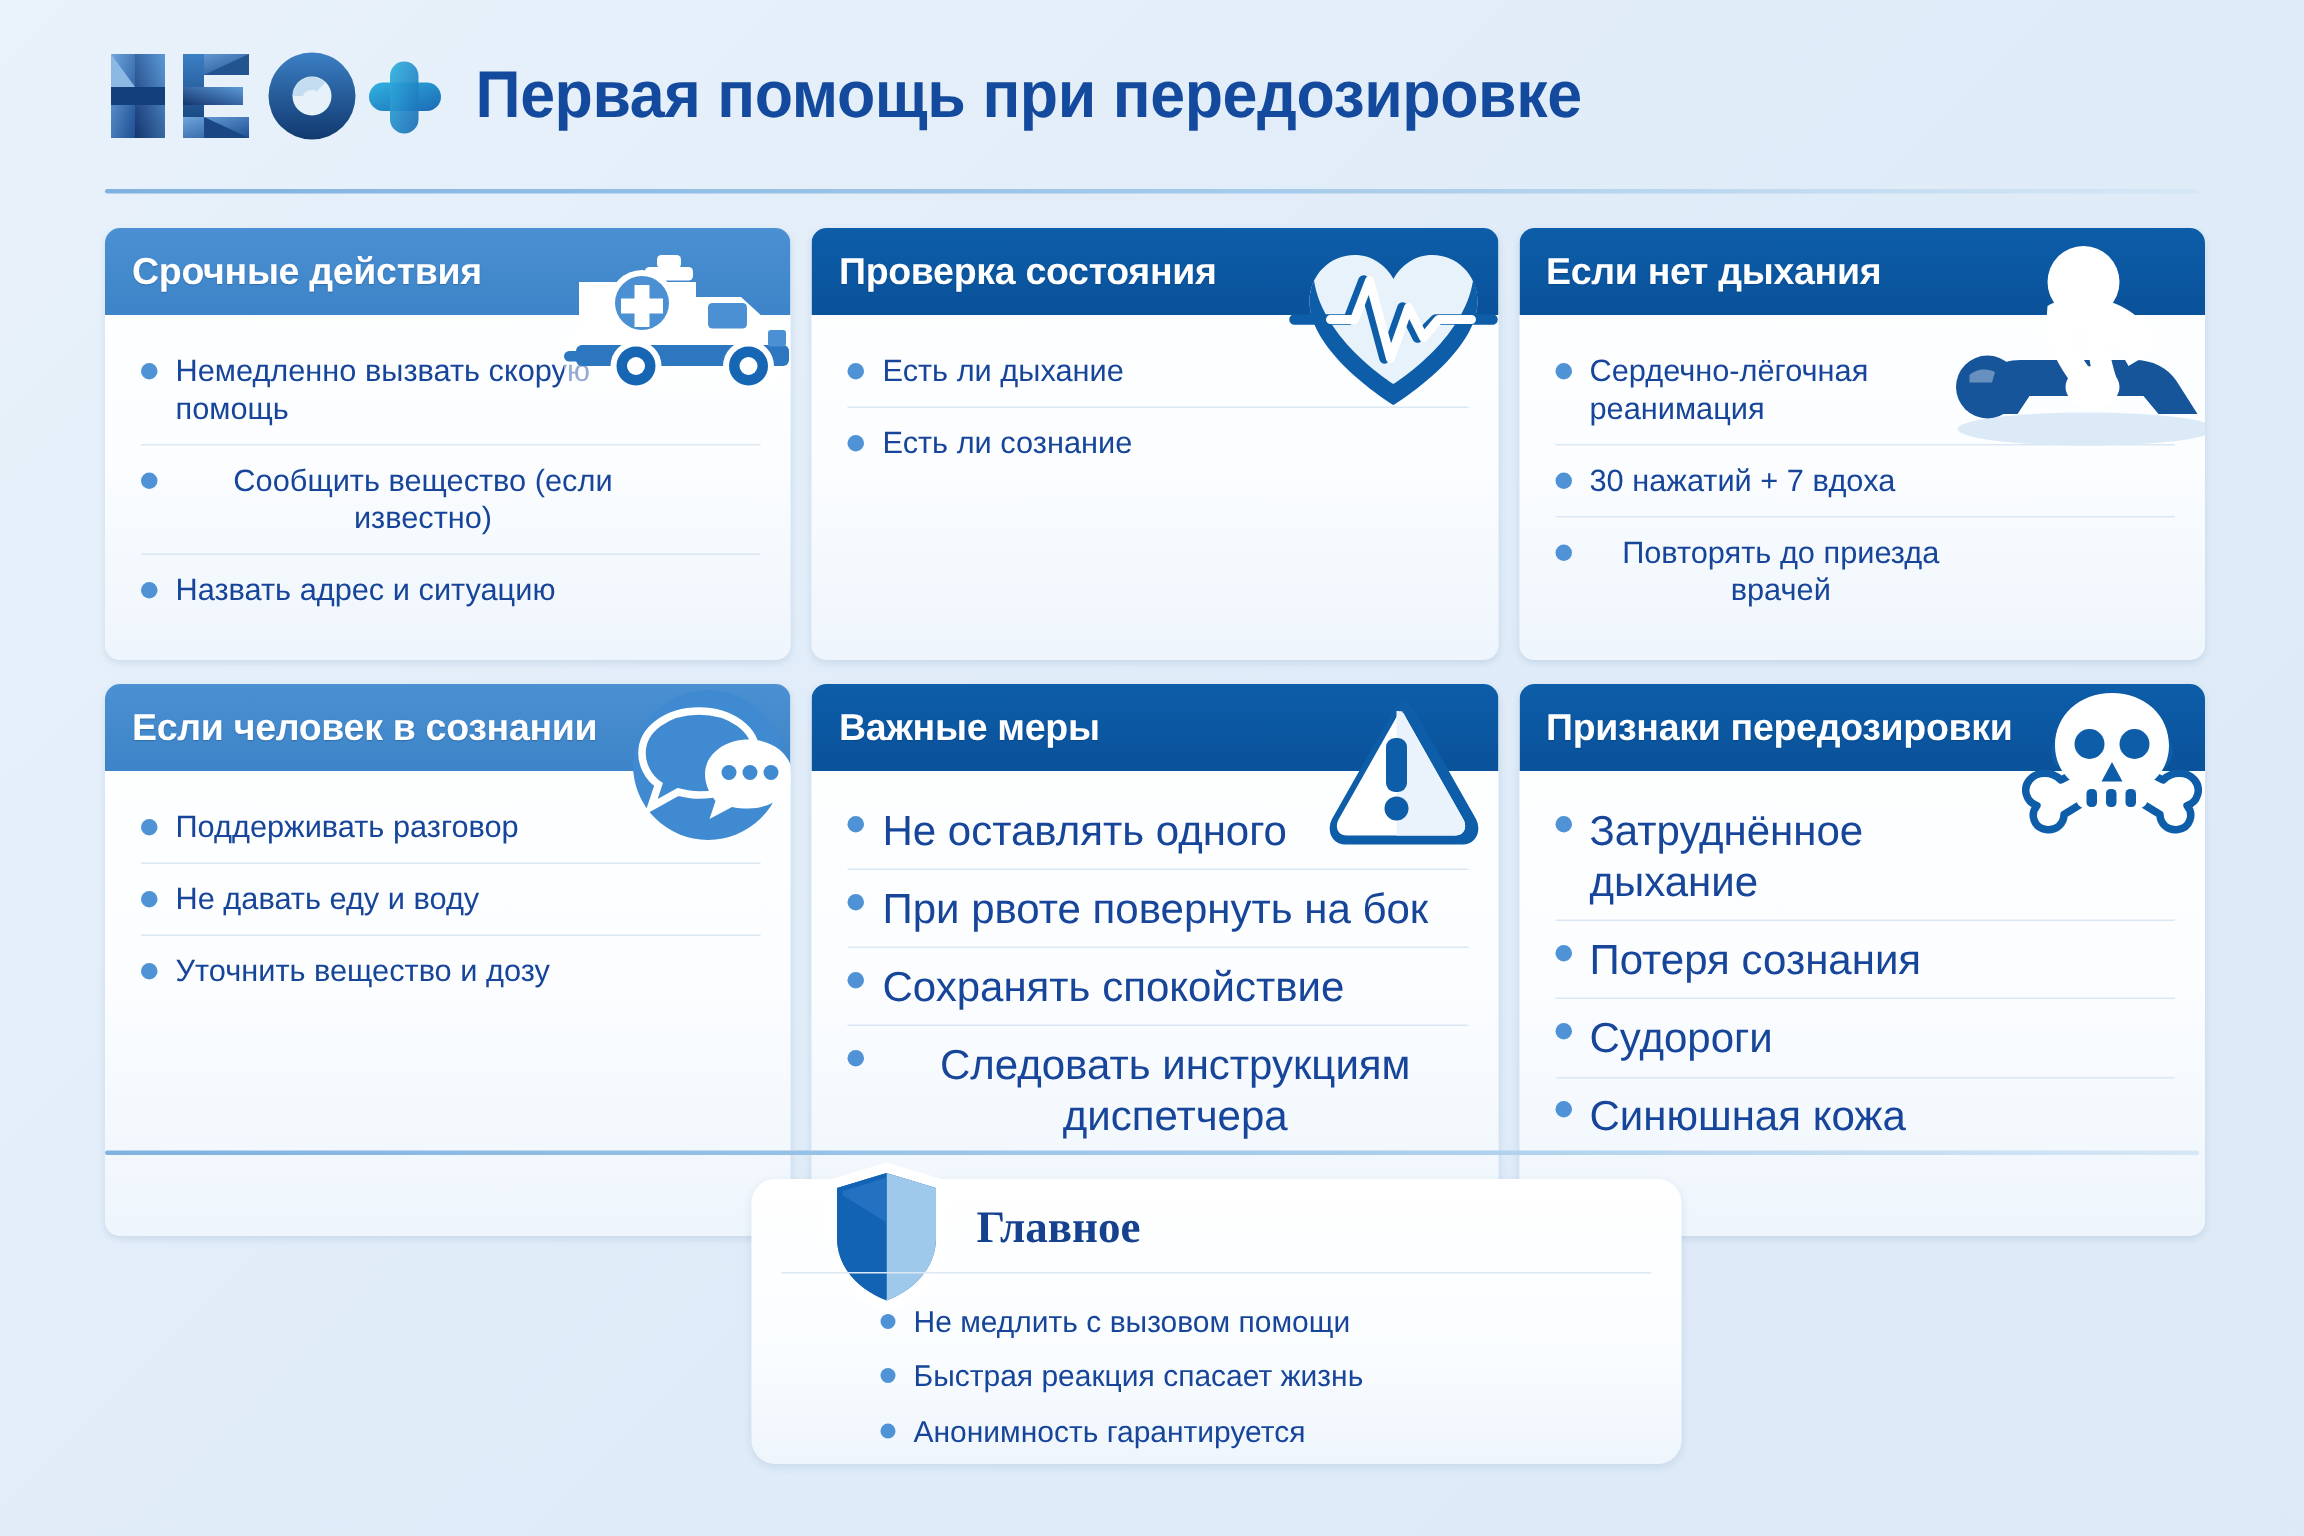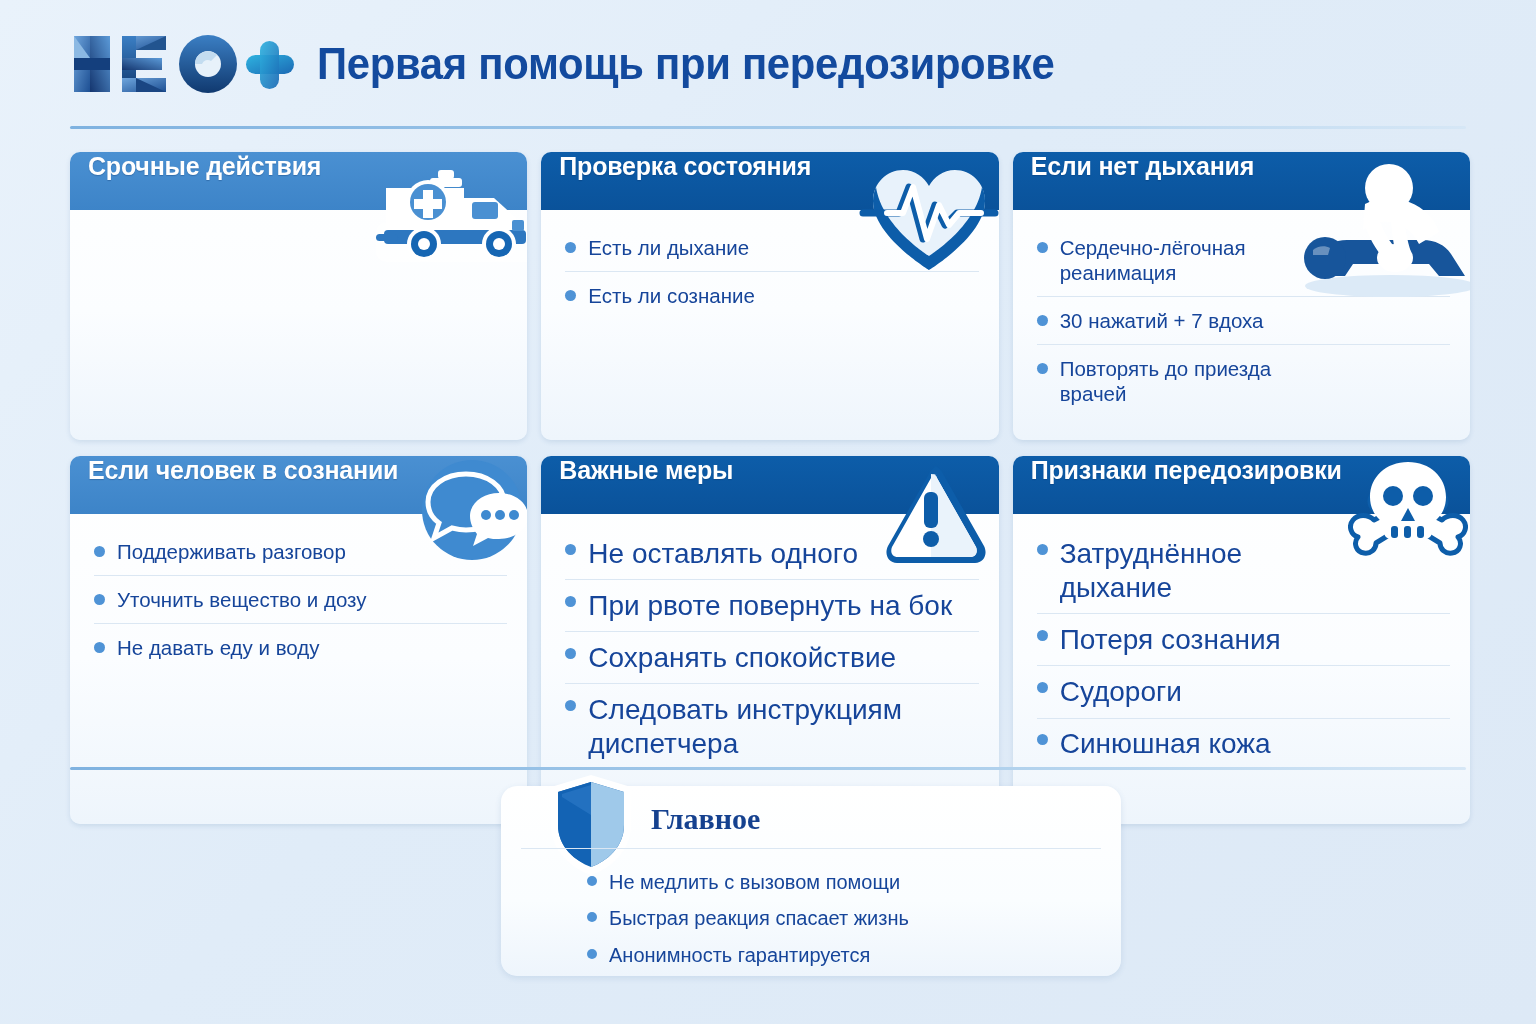--- a/index.html
+++ b/index.html
@@ -29,40 +29,40 @@
   .row{display:flex;gap:14px;}
   .row.row2{margin-top:16px;}
   .card{
     width:458px;border-radius:10px;overflow:hidden;position:relative;
     background:linear-gradient(180deg,#ffffff 0%,#fbfdff 55%,#eef5fc 100%);
     box-shadow:0 2px 5px rgba(40,90,150,.13);
   }
   .card.r1{height:288px;}
   .card.r2{height:368px;}
   .card-head{
-    height:58px;position:relative;display:flex;align-items:flex-start;
+    height:58px;position:relative;display:flex;align-items:center;
     padding:0 18px;box-sizing:border-box;overflow:hidden;
   }
   .card-head.light{background:linear-gradient(180deg,#4a90d2 0%,#3d84c8 100%);}
   .card-head.dark{background:linear-gradient(180deg,#0d5da9 0%,#0a529a 100%);}
   .card-title{
     color:#ffffff;font-size:25px;font-weight:bold;letter-spacing:-0.2px;
     position:relative;z-index:3;white-space:nowrap;
     text-shadow:0 1px 1px rgba(0,40,90,.28);
   }
   .card-icon{position:absolute;z-index:2;pointer-events:none;}
 
   
   .items{position:relative;z-index:1;padding:14px 20px 0 24px;}
   .item{
     display:flex;align-items:flex-start;
     font-size:20.5px;color:#16459a;font-weight:500;
     padding:11px 0 11px 0;line-height:1.22;
   }
-  .item + .item{border-top:1px solid #dbe7f3;}
+  .item + .item{border-top:1px solid #dbe7f3;text-align:center;}
   .item .dot{
     width:11px;height:11px;border-radius:50%;background:#4f93d6;
     flex:0 0 auto;margin:7px 12px 0 0;
   }
   .item .txt{display:block;max-width:330px;}
   .items.narrow .item .txt{max-width:255px;}
   .items.wide .item .txt{max-width:400px;}
   .items.tight .item{padding:8.5px 0;font-size:28px;}
 
   
@@ -153,20 +153,34 @@
           <circle cx="56" cy="84" r="17" fill="#ffffff"></circle>
           <circle cx="56" cy="84" r="13" fill="#1666b3"></circle>
           <circle cx="56" cy="84" r="6" fill="#ffffff"></circle>
           <circle cx="131" cy="84" r="17" fill="#ffffff"></circle>
           <circle cx="131" cy="84" r="13" fill="#1666b3"></circle>
           <circle cx="131" cy="84" r="6" fill="#ffffff"></circle>
           <circle cx="60" cy="42" r="22" fill="#ffffff"></circle>
           <circle cx="60" cy="42" r="18" fill="#4a90d2"></circle>
           <path d="M55 30h10v9h9v10h-9v9H55v-9h-9V39h9z" fill="#ffffff"></path>
         </svg>
+        <div class="items">
+          <div class="item">
+            <span class="dot"></span>
+            <span class="txt">Немедленно вызвать скорую помощь</span>
+          </div>
+          <div class="item">
+            <span class="dot"></span>
+            <span class="txt">Сообщить вещество (если известно)</span>
+          </div>
+          <div class="item">
+            <span class="dot"></span>
+            <span class="txt">Назвать адрес и ситуацию</span>
+          </div>
+        </div>
       </div>
 
       <div class="card r1">
         <div class="card-head dark">
           <span class="card-title">Проверка состояния</span>
         </div>
         <svg class="card-icon" style="left:318px;top:6px;width:140px;height:120px;" viewBox="0 0 140 120">
           <path d="M70 112S14 78 14 43c0-18 14-31 30-31 12 0 21 7 26 16 5-9 14-16 26-16 16 0 30 13 30 31 0 35-56 69-56 69z" fill="#e8f2fb"></path>
           <path d="M70 112S14 78 14 43c0-5 1-10 3-14 6 40 53 69 53 69s47-29 53-69c2 4 3 9 3 14 0 35-56 69-56 69z" fill="#0d5da9"></path>
           <path d="M4 55h36l10-26 14 52 12-34 10 20 12-12h38" fill="none" stroke="#0d5da9" stroke-width="7" stroke-linejoin="round" stroke-linecap="round"></path>
@@ -230,25 +244,25 @@
           <circle cx="90" cy="57" r="5" fill="#3f8ad0"></circle>
           <circle cx="104" cy="57" r="5" fill="#3f8ad0"></circle>
         </svg>
         <div class="items">
           <div class="item">
             <span class="dot"></span>
             <span class="txt">Поддерживать разговор</span>
           </div>
           <div class="item">
             <span class="dot"></span>
+            <span class="txt">Не давать еду и воду</span>
+          </div>
+          <div class="item">
+            <span class="dot"></span>
             <span class="txt">Уточнить вещество и дозу</span>
-          </div>
-          <div class="item">
-            <span class="dot"></span>
-            <span class="txt">Не давать еду и воду</span>
           </div>
         </div>
       </div>
 
       <div class="card r2">
         <div class="card-head dark">
           <span class="card-title">Важные меры</span>
         </div>
         <svg class="card-icon" style="left:330px;top:4px;width:120px;height:110px;" viewBox="0 0 120 110">
           <path d="M60 6c5 0 9 2 11 6l42 74c4 8 0 17-9 17H26c-9 0-13-9-9-17L59 12c2-4 6-6 8-6z" fill="#0d5da9"></path>

